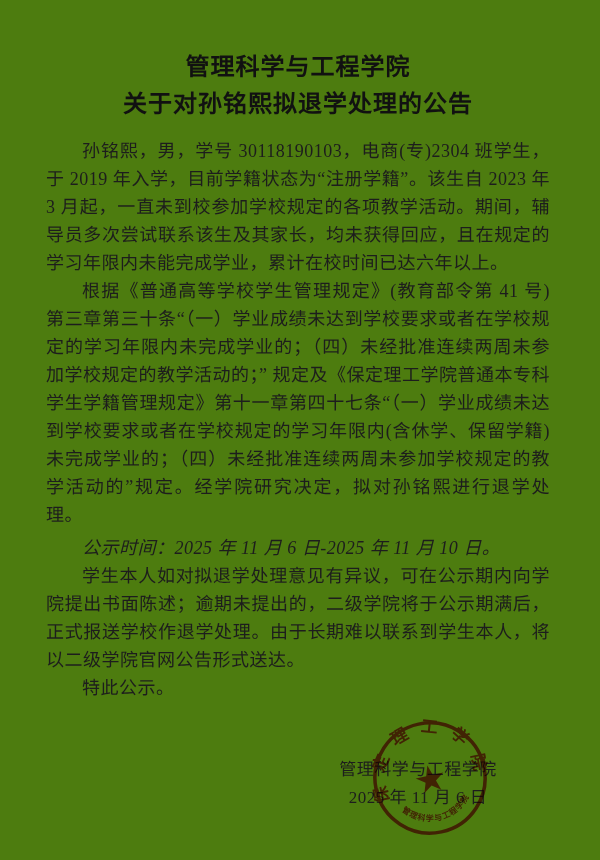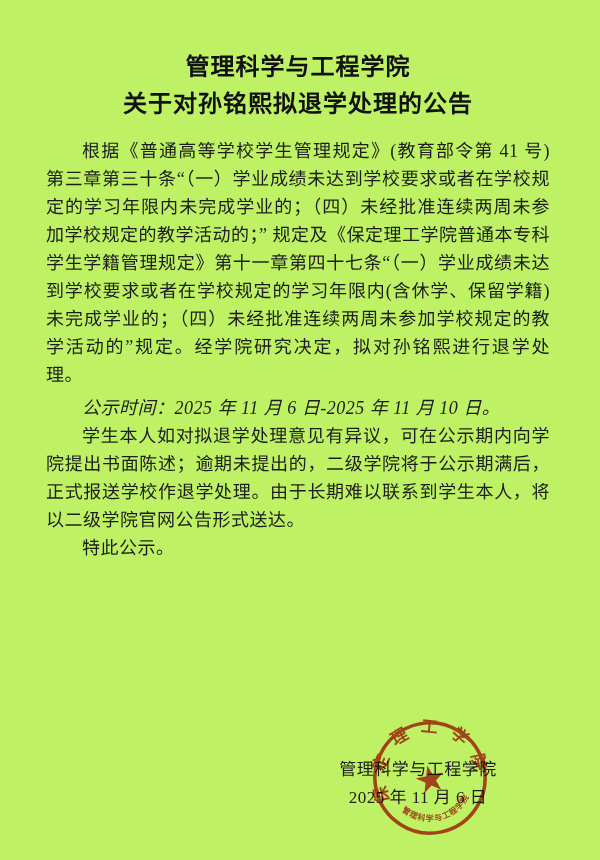--- a/index.html
+++ b/index.html
@@ -6,21 +6,21 @@
   html, body {
     margin: 0;
     padding: 0;
     background: #ffffff;
   }
   .page {
     position: relative;
     width: 600px;
     height: 860px;
     margin: 0 auto;
-    background: #bef264;
+    background: #4d7c0f;
     box-sizing: border-box;
     padding: 48px 50px 0 46px;
     overflow: hidden;
     font-family: "Liberation Serif", "DejaVu Serif", serif;
     color: #1d1d1d;
   }
   .title {
     text-align: center;
     font-family: "Liberation Sans", "DejaVu Sans", sans-serif;
     font-weight: 700;
@@ -72,20 +72,21 @@
 <body>
 
 <div class="page">
 
   <div class="title">
     <div>管理科学与工程学院</div>
     <div>关于对孙铭熙拟退学处理的公告</div>
   </div>
 
   <div class="body-text">
+    <p>孙铭熙，男，学号 30118190103，电商(专)2304 班学生，于 2019 年入学，目前学籍状态为“注册学籍”。该生自 2023 年 3 月起，一直未到校参加学校规定的各项教学活动。期间，辅导员多次尝试联系该生及其家长，均未获得回应，且在规定的学习年限内未能完成学业，累计在校时间已达六年以上。</p>
     <p>根据《普通高等学校学生管理规定》(教育部令第 41 号) 第三章第三十条“（一）学业成绩未达到学校要求或者在学校规定的学习年限内未完成学业的；（四）未经批准连续两周未参加学校规定的教学活动的；” 规定及《保定理工学院普通本专科学生学籍管理规定》第十一章第四十七条“（一）学业成绩未达到学校要求或者在学校规定的学习年限内(含休学、保留学籍)未完成学业的；（四）未经批准连续两周未参加学校规定的教学活动的”规定。经学院研究决定，拟对孙铭熙进行退学处理。</p>
     <p class="gap-small">公示时间：2025 年 11 月 6 日-2025 年 11 月 10 日。</p>
     <p>学生本人如对拟退学处理意见有异议，可在公示期内向学院提出书面陈述；逾期未提出的，二级学院将于公示期满后，正式报送学校作退学处理。由于长期难以联系到学生本人，将以二级学院官网公告形式送达。</p>
     <p>特此公示。</p>
   </div>
 
   <div class="signature">
     <div>管理科学与工程学院</div>
     <div>2025 年 11 月 6 日</div>
   </div>

